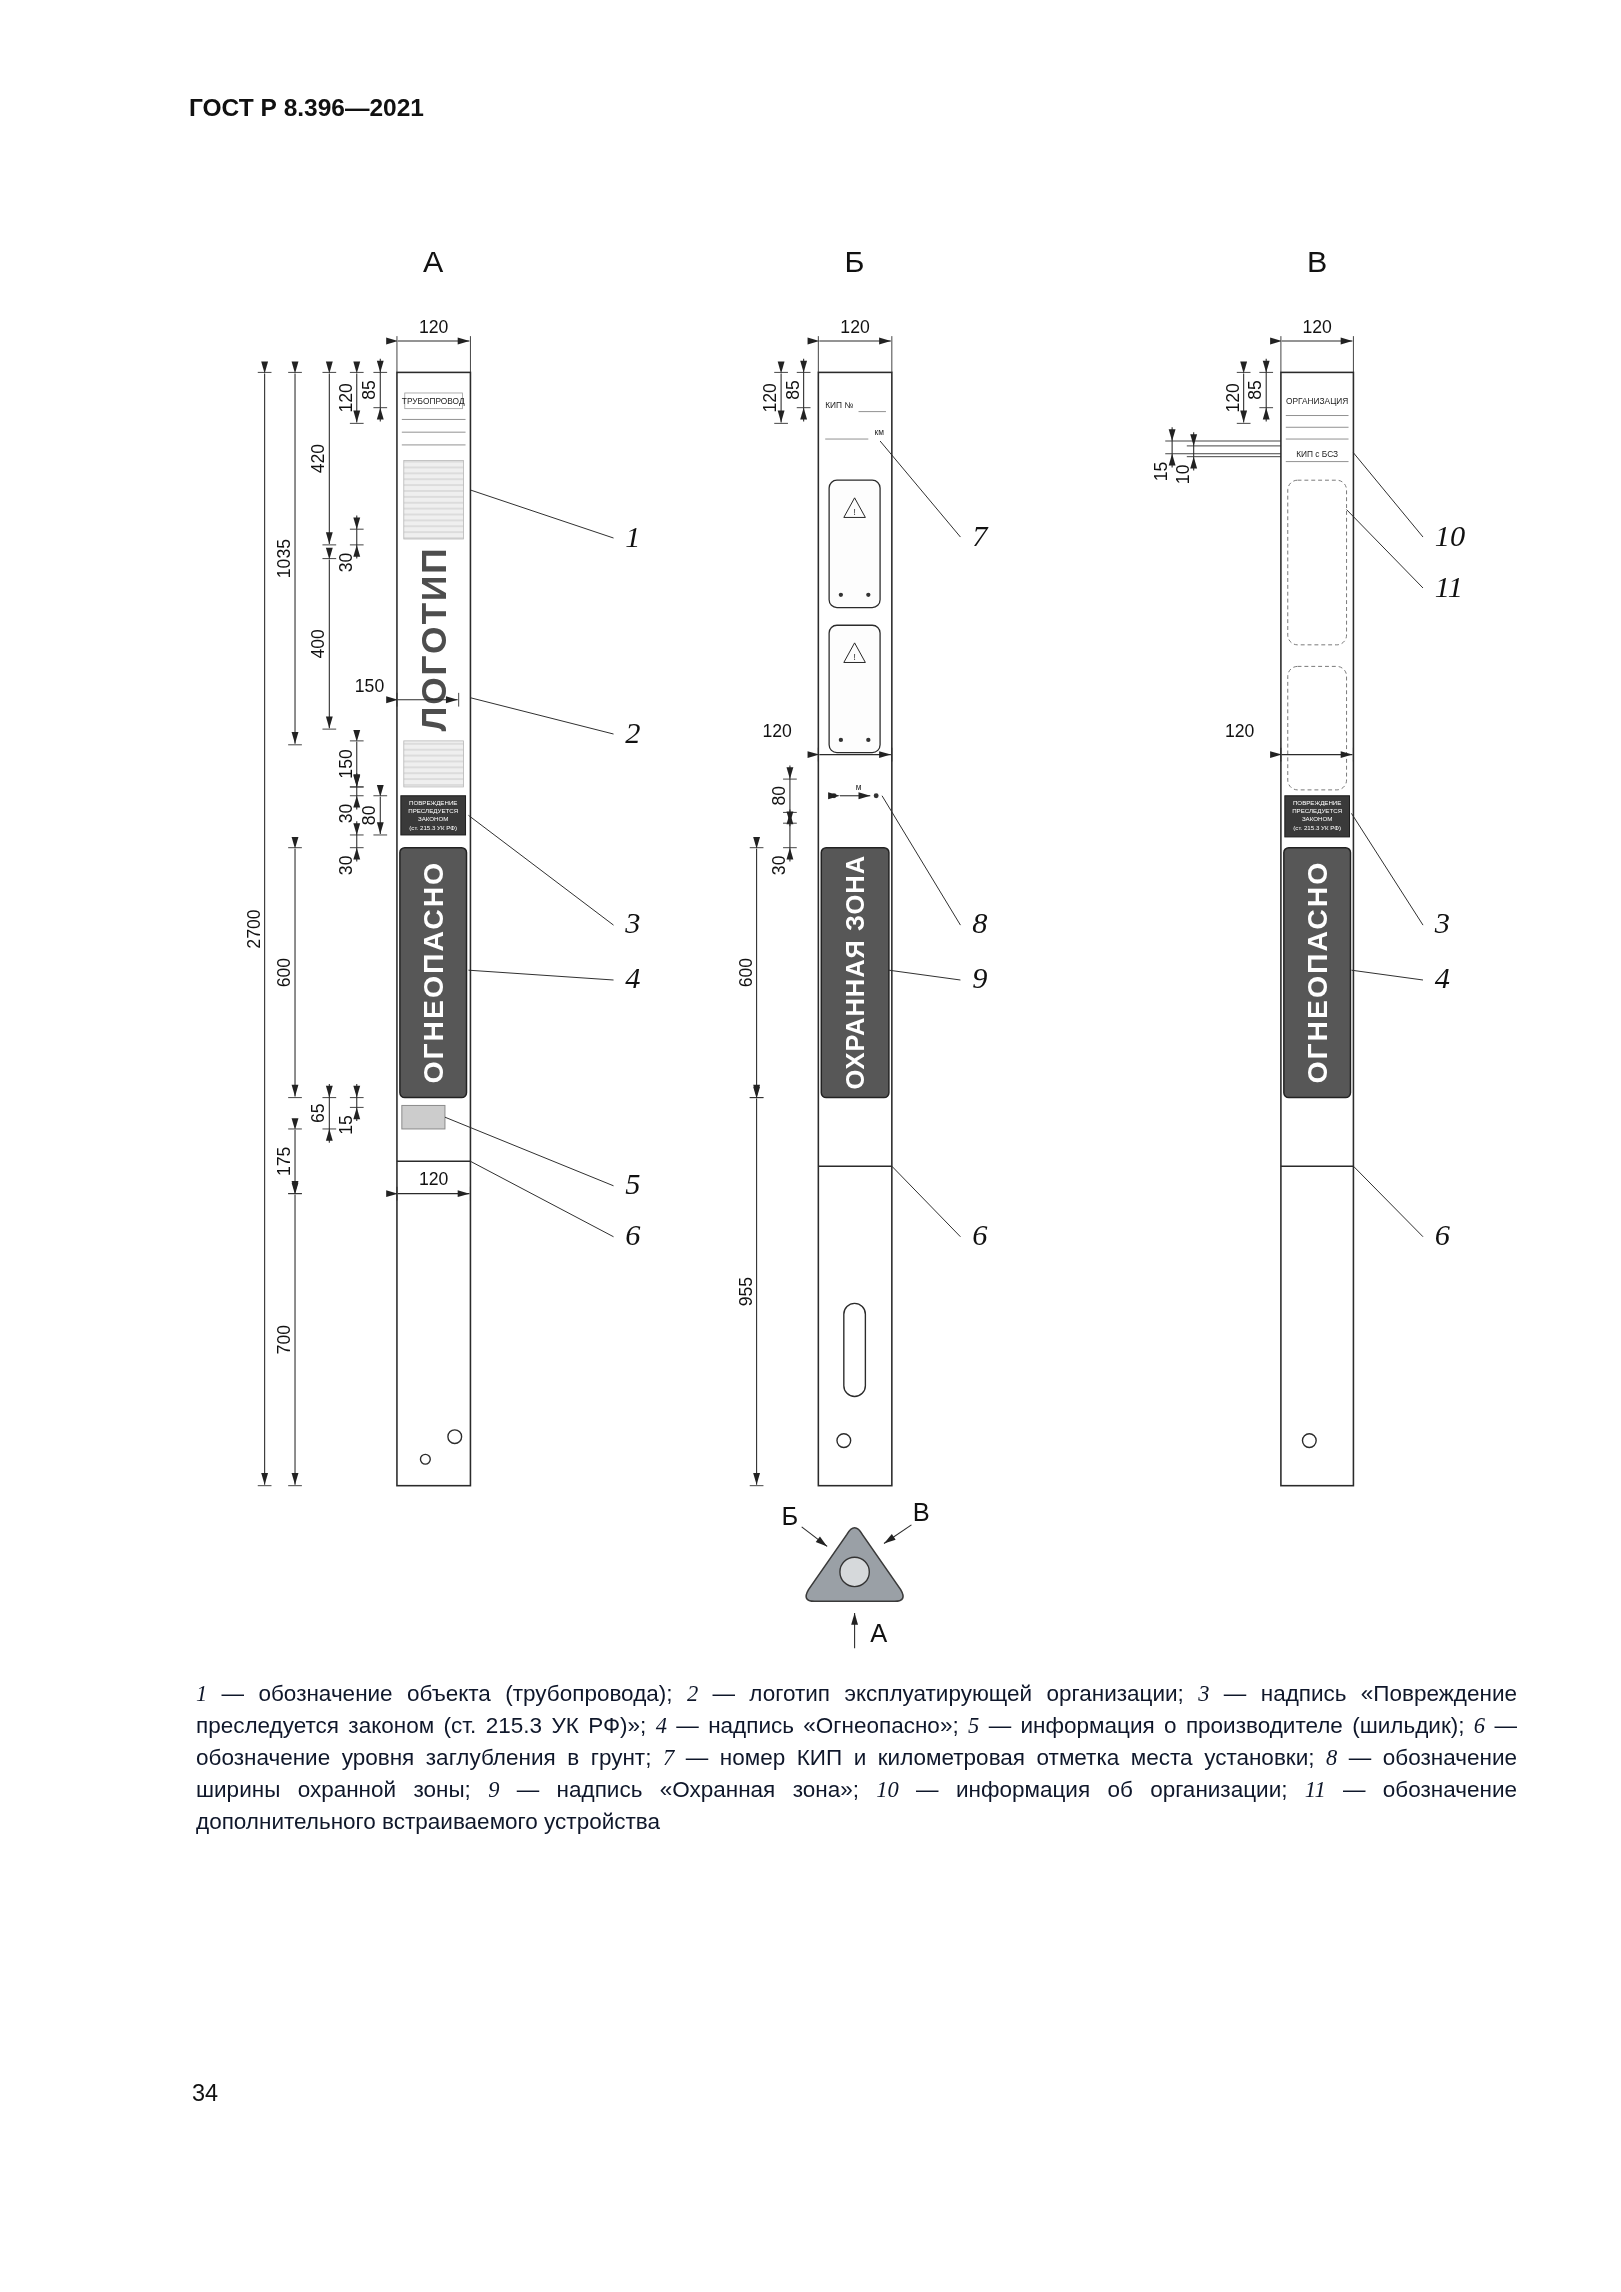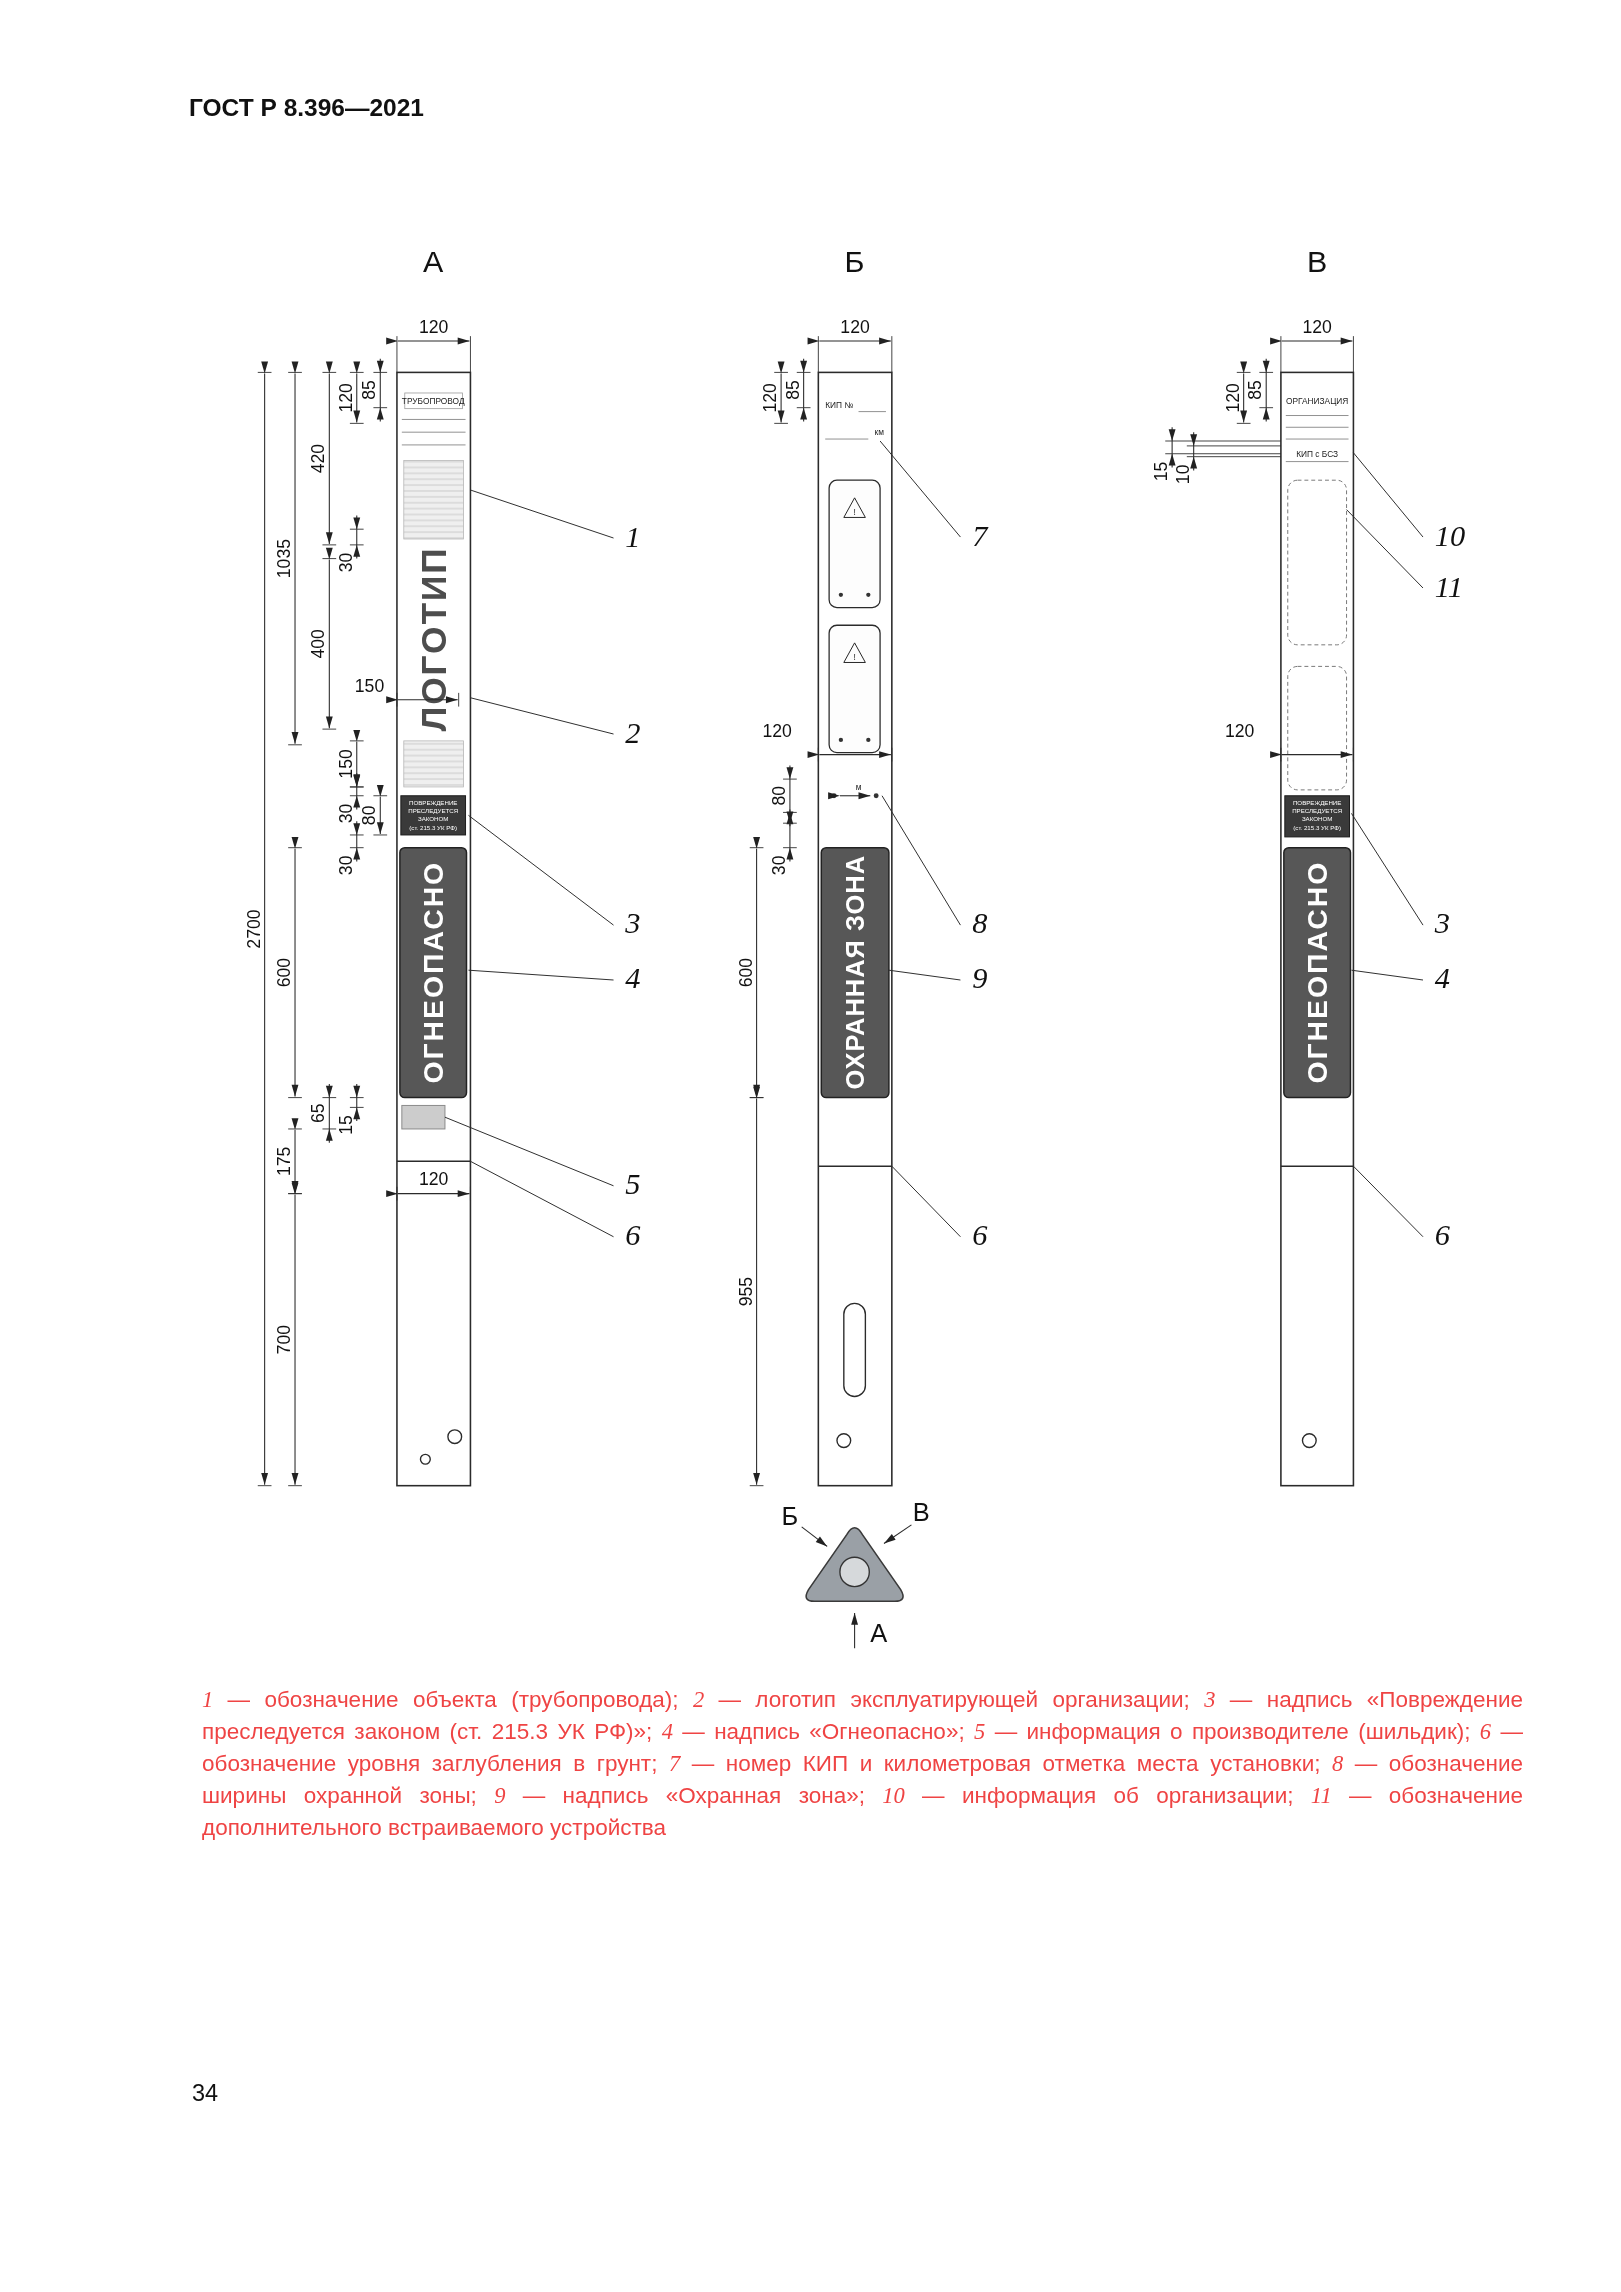--- a/index.html
+++ b/index.html
@@ -1,20 +1,20 @@
 <!DOCTYPE html>
 <html><head>
 <meta charset="utf-8">
 <style>
   html,body{margin:0;padding:0;background:#e9e9e9;}
   .page{position:relative;width:1621px;height:2293px;background:#ffffff;overflow:hidden;
         font-family:"Liberation Sans",sans-serif;color:#111;}
   .hdr{position:absolute;left:189px;top:94px;font:700 24.5px "Liberation Sans",sans-serif;}
-  .legend{position:absolute;left:196px;top:1678px;width:1321px;margin:6px;
-          font:22.5px/32px "Liberation Sans",sans-serif;text-align:justify;color:#ef4444;}
+  .legend{position:absolute;left:196px;top:1678px;width:1321px;margin:0;
+          font:22.5px/32px "Liberation Sans",sans-serif;text-align:justify;color:#0f172a;}
   .legend i{font-style:italic;font-family:"Liberation Serif",serif;}
   .caption{position:absolute;left:0;top:1821px;width:1621px;text-align:center;
            font:23.5px "Liberation Sans",sans-serif;}
   .pagenum{position:absolute;left:192px;top:2080px;font:23.5px "Liberation Sans",sans-serif;}
   svg{position:absolute;left:0;top:0;}
   .post{fill:#fff;stroke:#2b2b2b;stroke-width:1.6;}
   .outline{stroke:#2b2b2b;stroke-width:1.6;}
   .thin{stroke:#8f8f8f;stroke-width:1;}
   .smallbox{fill:none;stroke:#9a9a9a;stroke-width:0.8;}
   .hatch{fill:url(#hl);stroke:#b5b5b5;stroke-width:0.8;}

